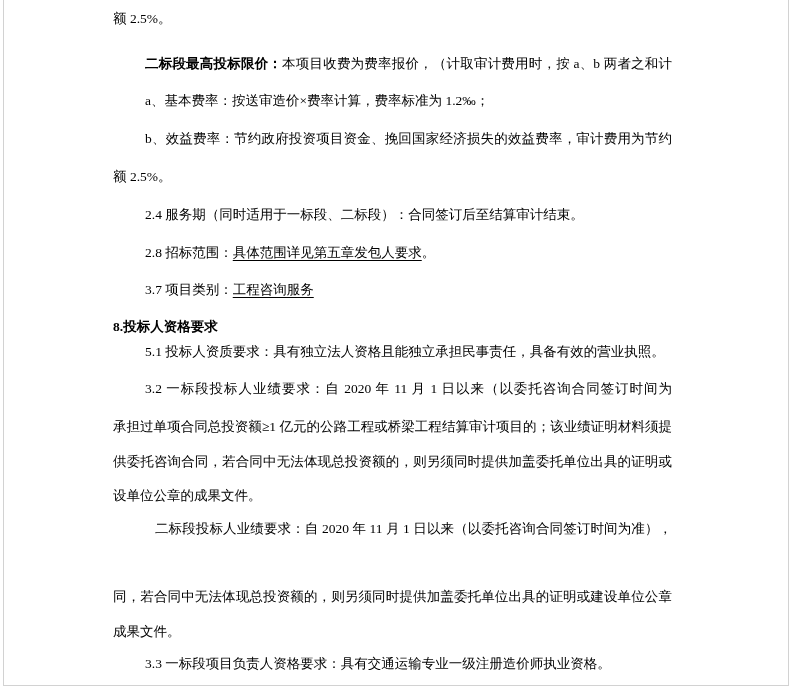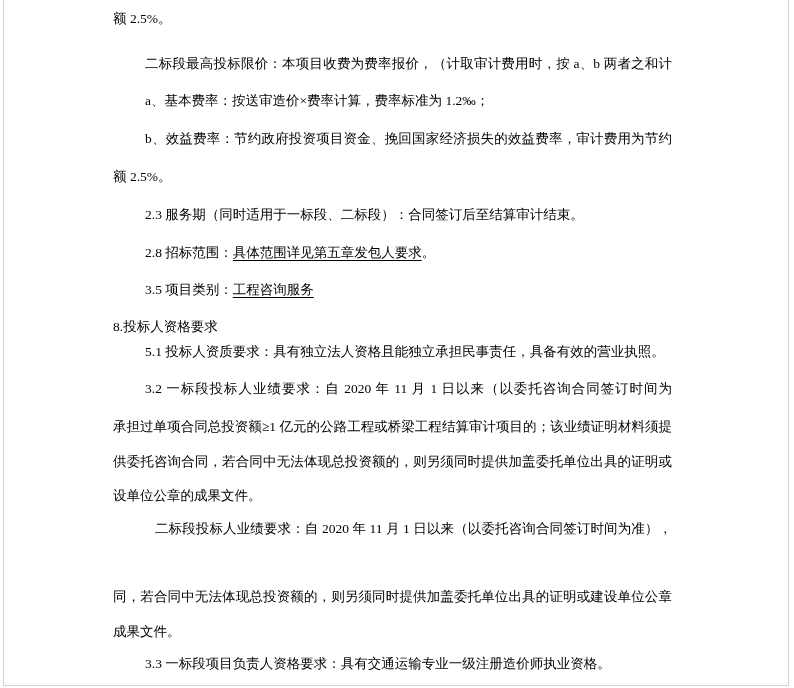--- a/index.html
+++ b/index.html
@@ -36,21 +36,21 @@
     white-space: nowrap;
   }
   
   .j {
     white-space: normal;
     text-align: justify;
     text-align-last: justify;
     overflow: hidden;
     height: 18px;
   }
-  .b { font-weight: normal; }
+  .b { font-weight: bold; }
   .u { text-decoration: underline; text-underline-offset: 3px; }
   
   .m { left: 113px; }
   .i { left: 145px; }
   .d { left: 155px; }
   .wm { width: 559px; }  
   .wi { width: 527px; }  
   .wd { width: 517px; }  
 </style>
 </head>
@@ -74,29 +74,29 @@
 
   <div class="line i j wi" style="top:130px">
     <span>b、效益费率：节约政府投资项目资金、挽回国家经济损失的效益费率，审计费用为节约金</span>
   </div>
 
   <div class="line m" style="top:168px">
     <span>额 2.5%。</span>
   </div>
 
   <div class="line i" style="top:206px">
-    <span>2.3 服务期（同时适用于一标段、二标段）：合同签订后至结算审计结束。</span>
+    <span>2.4 服务期（同时适用于一标段、二标段）：合同签订后至结算审计结束。</span>
   </div>
 
   <div class="line i" style="top:244px">
     <span>2.8 招标范围：</span><span class="u">具体范围详见第五章发包人要求</span><span>。</span>
   </div>
 
   <div class="line i" style="top:281px">
-    <span>3.5 项目类别：</span><span class="u">工程咨询服务</span>
+    <span>3.7 项目类别：</span><span class="u">工程咨询服务</span>
   </div>
 
   <div class="line m b" style="top:318px">
     <span>8.投标人资格要求</span>
   </div>
 
   <div class="line i" style="top:343px">
     <span>5.1 投标人资质要求：具有独立法人资格且能独立承担民事责任，具备有效的营业执照。</span>
   </div>
 

